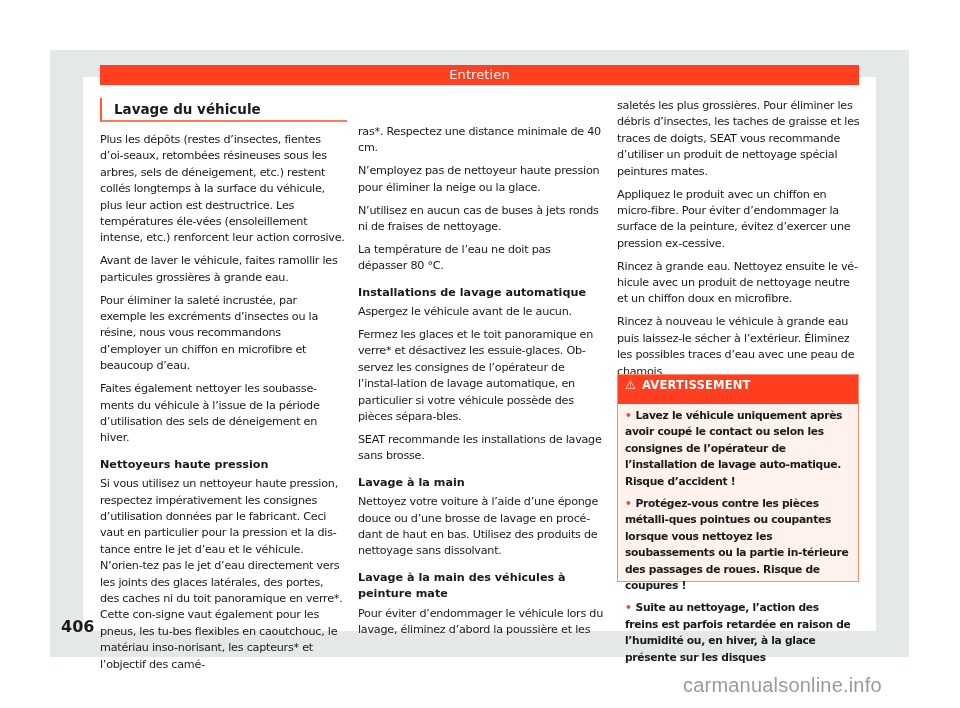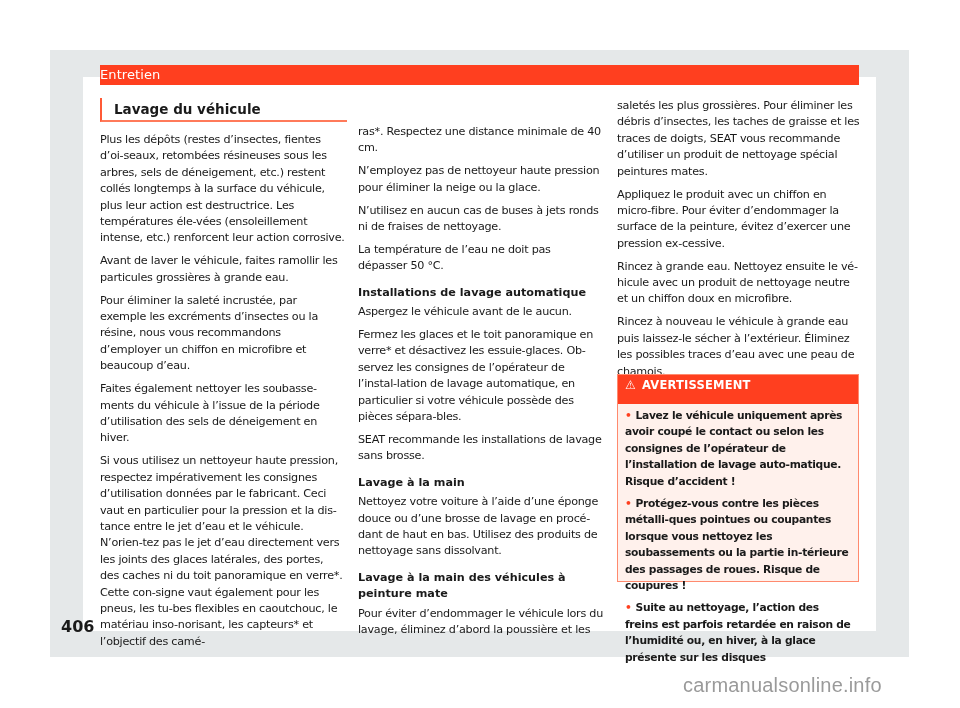--- a/index.html
+++ b/index.html
@@ -10,21 +10,21 @@
   .frame {
     position: absolute; left: 50px; top: 50px; width: 859px; height: 607px;
     background: #e5e8e9;
   }
   .page {
     position: absolute; left: 83px; top: 77px; width: 793px; height: 554px;
     background: #ffffff;
   }
   .header-bar {
     position: absolute; left: 100px; top: 65px; width: 759px; height: 20px;
-    background: #ff3f1f; color: #ffffff; 
+    background: #ff3f1f; color: #ffffff; text-align: center;
     font-size: 13px; line-height: 20px; letter-spacing: 0.1px;
   }
   .col { position: absolute; top: 98px; font-size: 11.2px; line-height: 16.4px; }
   .col p { margin: 0 0 6.5px 0; }
   .col1 { left: 100px; width: 245px; }
   .col2 { left: 358px; width: 245px; margin-top: 26px; }
   .col3 { left: 617px; width: 245px; }
   .col1 p, .col2 p, .col3 p { letter-spacing: -0.25px; }
   .title {
     font-weight: bold; font-size: 13.5px; line-height: 22px;
@@ -60,28 +60,29 @@
 <div class="page"></div>
 
 <div class="header-bar">Entretien</div>
 
 <div class="col col1">
   <div class="title">Lavage du véhicule</div>
   <p>Plus les dépôts (restes d’insectes, fientes d’oi-seaux, retombées résineuses sous les arbres, sels de déneigement, etc.) restent collés longtemps à la surface du véhicule, plus leur action est destructrice. Les températures éle-vées (ensoleillement intense, etc.) renforcent leur action corrosive.</p>
   <p>Avant de laver le véhicule, faites ramollir les particules grossières à grande eau.</p>
   <p>Pour éliminer la saleté incrustée, par exemple les excréments d’insectes ou la résine, nous vous recommandons d’employer un chiffon en microfibre et beaucoup d’eau.</p>
   <p>Faites également nettoyer les soubasse-ments du véhicule à l’issue de la période d’utilisation des sels de déneigement en hiver.</p>
+  <div class="subhead">Nettoyeurs haute pression</div>
   <p>Si vous utilisez un nettoyeur haute pression, respectez impérativement les consignes d’utilisation données par le fabricant. Ceci vaut en particulier pour la pression et la dis-tance entre le jet d’eau et le véhicule. N’orien-tez pas le jet d’eau directement vers les joints des glaces latérales, des portes, des caches ni du toit panoramique en verre*. Cette con-signe vaut également pour les pneus, les tu-bes flexibles en caoutchouc, le matériau inso-norisant, les capteurs* et l’objectif des camé-</p>
 </div>
 
 <div class="col col2">
   <p>ras*. Respectez une distance minimale de 40 cm.</p>
   <p>N’employez pas de nettoyeur haute pression pour éliminer la neige ou la glace.</p>
   <p>N’utilisez en aucun cas de buses à jets ronds ni de fraises de nettoyage.</p>
-  <p>La température de l’eau ne doit pas dépasser 50 °C.</p>
+  <p>La température de l’eau ne doit pas dépasser 80 °C.</p>
   <div class="subhead">Installations de lavage automatique</div>
   <p>Aspergez le véhicule avant de le aucun.</p>
   <p>Fermez les glaces et le toit panoramique en verre* et désactivez les essuie-glaces. Ob-servez les consignes de l’opérateur de l’instal-lation de lavage automatique, en particulier si votre véhicule possède des pièces sépara-bles.</p>
   <p>SEAT recommande les installations de lavage sans brosse.</p>
   <div class="subhead">Lavage à la main</div>
   <p>Nettoyez votre voiture à l’aide d’une éponge douce ou d’une brosse de lavage en procé-dant de haut en bas. Utilisez des produits de nettoyage sans dissolvant.</p>
   <div class="subhead">Lavage à la main des véhicules à peinture mate</div>
   <p>Pour éviter d’endommager le véhicule lors du lavage, éliminez d’abord la poussière et les</p>
 </div>
 

